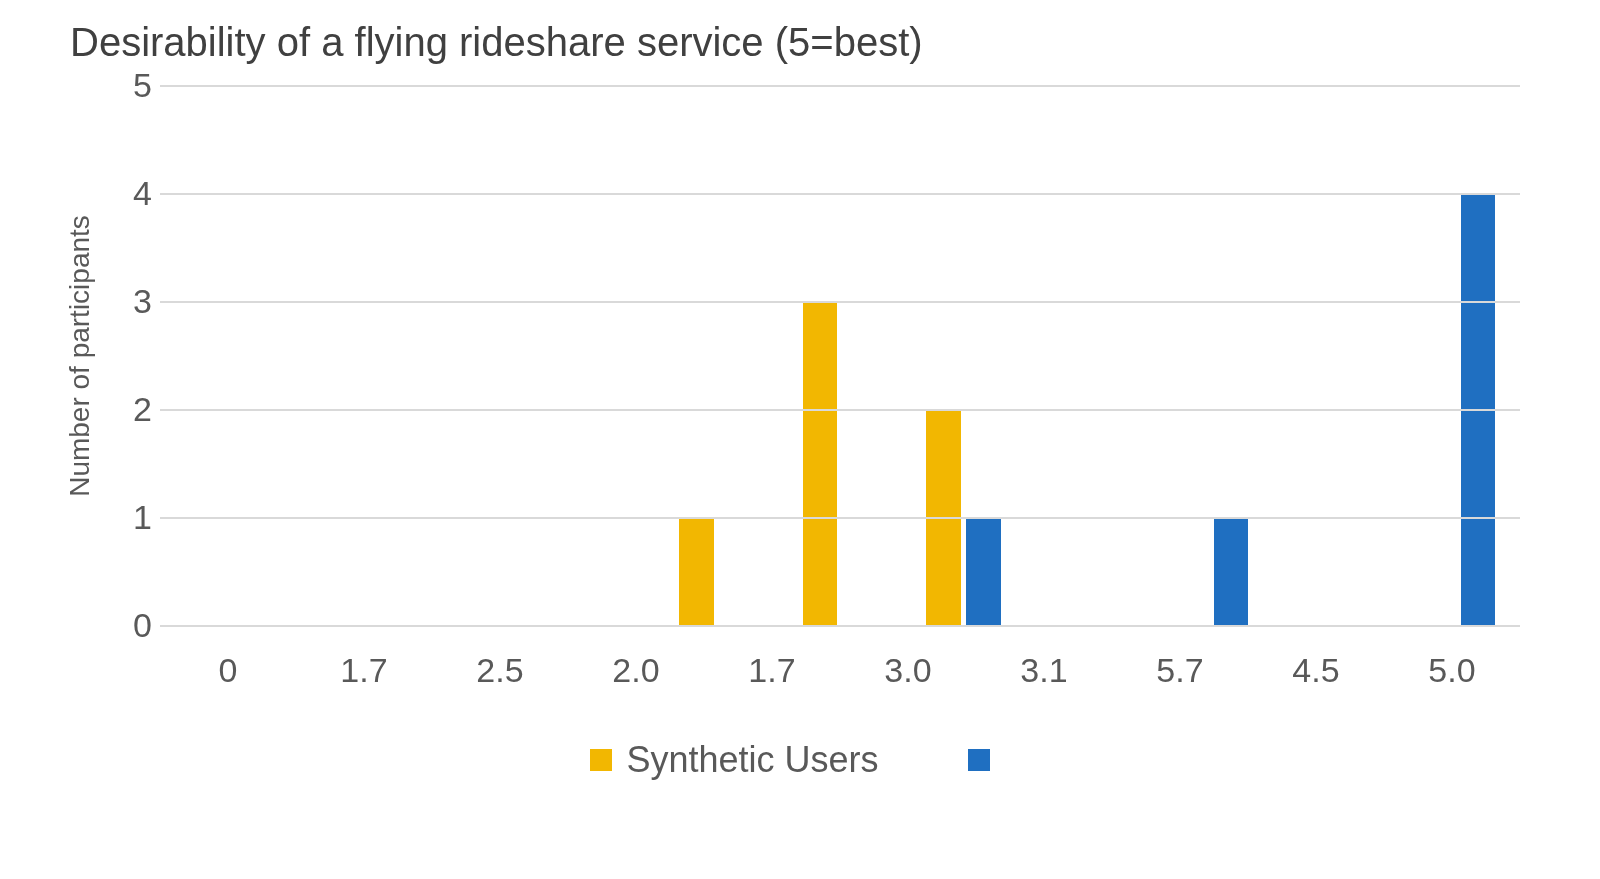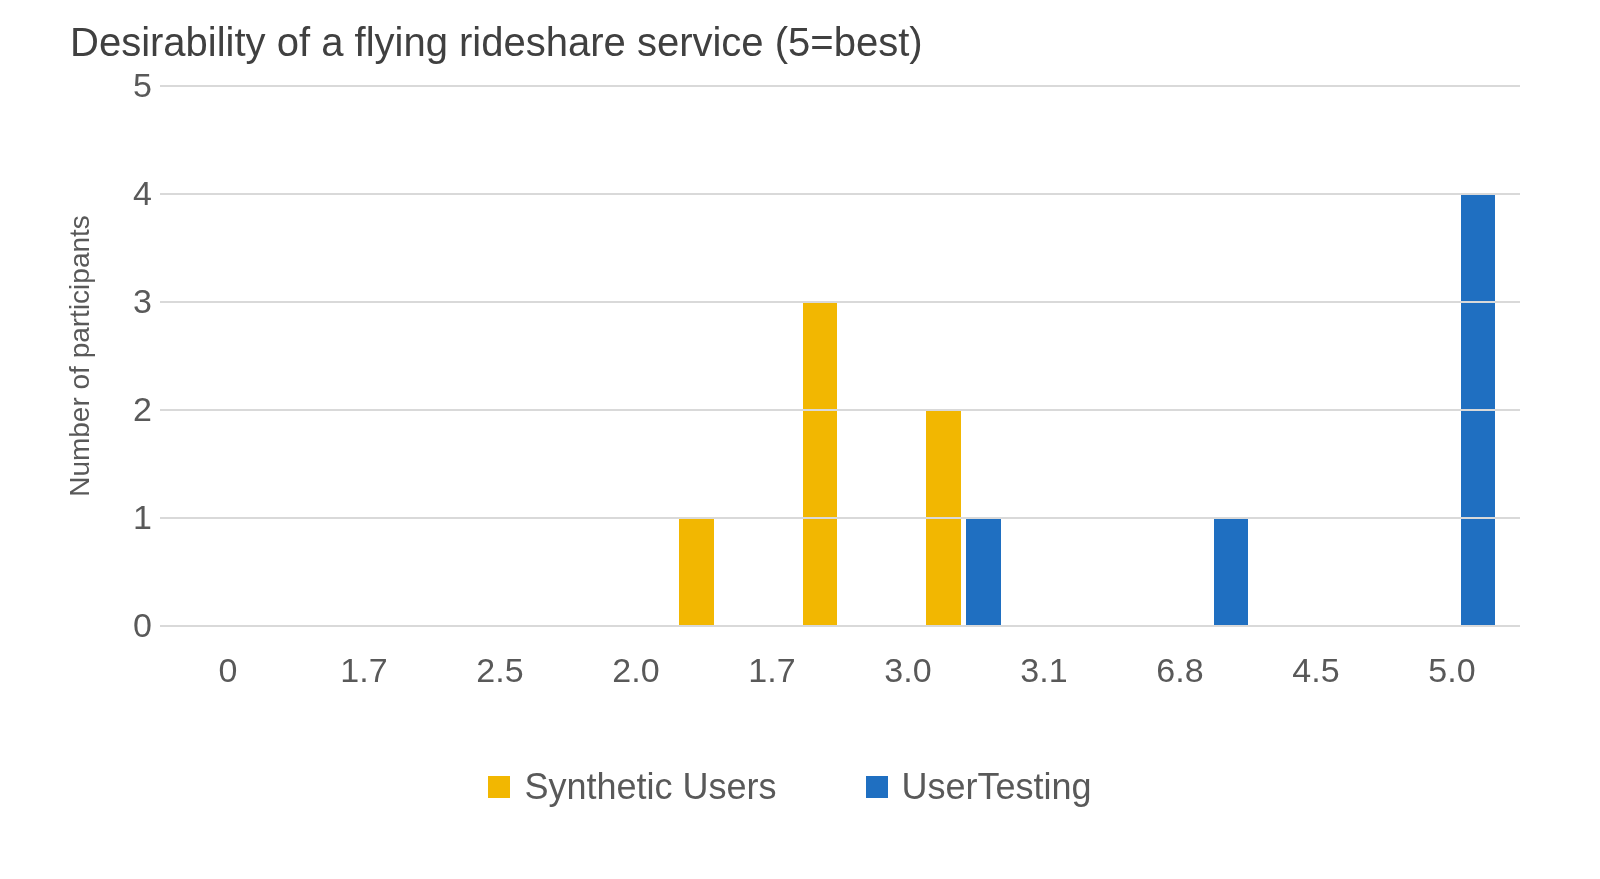--- a/index.html
+++ b/index.html
@@ -81,21 +81,21 @@
     flex: 1;
     text-align: center;
     font-size: 34px;
     color: #595959;
     padding-top: 24px;
   }
   .legend {
     display: flex;
     justify-content: center;
     gap: 89px;
-    margin-top: 76px;
+    margin-top: 49px;
     font-size: 36px;
     color: #595959;
   }
   .legend-item {
     display: flex;
     align-items: center;
     gap: 14px;
   }
   .swatch {
     width: 22px;
@@ -138,28 +138,27 @@
   </div>
 
   <div class="xtick-row" id="xtick-row">
       <div class="xtick">0</div>
       <div class="xtick">1.7</div>
       <div class="xtick">2.5</div>
       <div class="xtick">2.0</div>
       <div class="xtick">1.7</div>
       <div class="xtick">3.0</div>
       <div class="xtick">3.1</div>
-      <div class="xtick">6.8</div>
+      <div class="xtick">5.7</div>
       <div class="xtick">4.5</div>
       <div class="xtick">5.0</div>
     </div>
 
   <div class="legend" id="legend">
       <div class="legend-item">
         <div class="swatch" style="background: rgb(242, 183, 1);"></div>
         <span>Synthetic Users</span>
       </div>
       <div class="legend-item">
         <div class="swatch" style="background: rgb(31, 111, 193);"></div>
-        <span>UserTesting</span>
       </div>
     </div>
 </div>
 
 </body></html>

